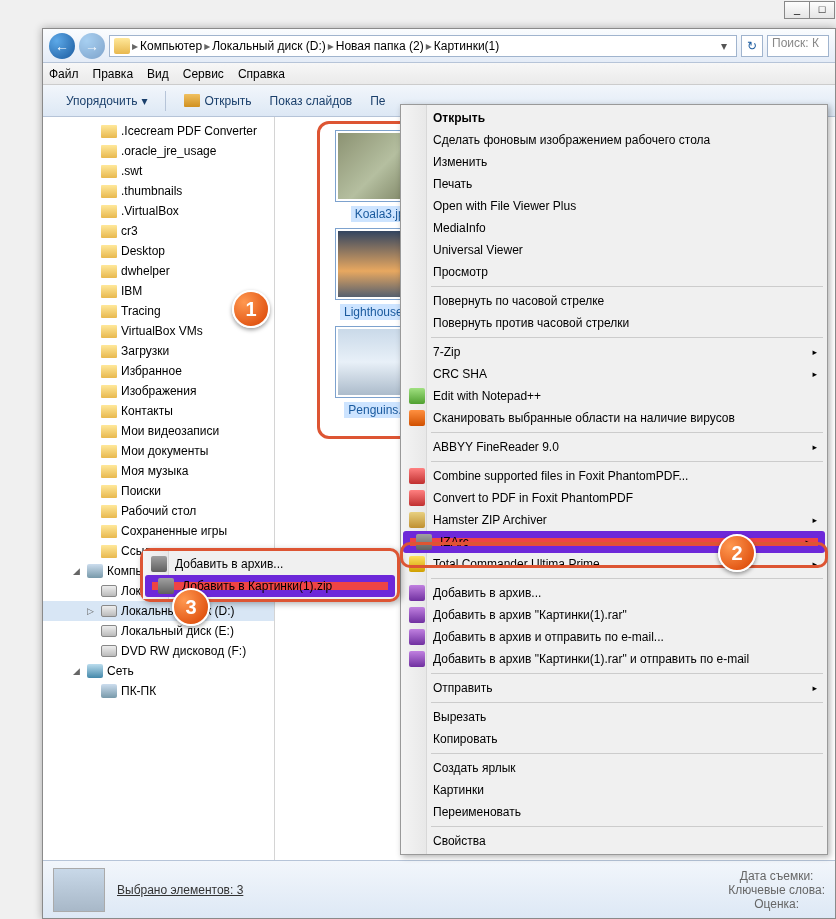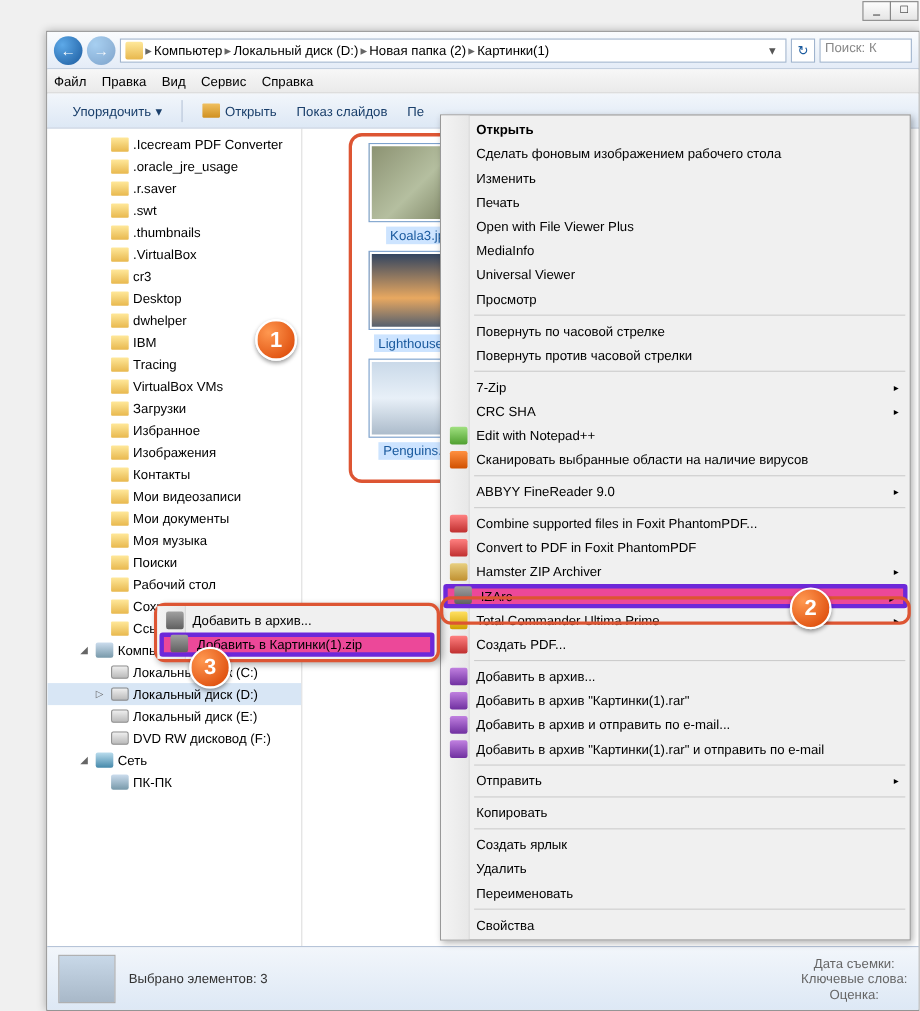--- a/index.html
+++ b/index.html
@@ -7,21 +7,21 @@
 .window { position: absolute; left: 42px; top: 28px; width: 794px; height: 891px; background: #fff; border: 1px solid #8a8a8a; box-shadow: 0 0 8px rgba(0,0,0,.3); }
 .titlebar-btns { position: absolute; right: 0; top: -28px; display: flex; }
 .titlebar-btn { width: 26px; height: 18px; border: 1px solid #888; background: linear-gradient(#fdfdfd,#e5e5e5); margin-left: -1px; text-align: center; line-height: 14px; font-size: 11px; }
 .navbar { height: 34px; background: linear-gradient(#fafcfe,#e4ecf7); border-bottom: 1px solid #b6c4d8; display: flex; align-items: center; padding: 0 6px; gap: 4px; }
 .nav-btn { width: 26px; height: 26px; border-radius: 50%; background: radial-gradient(circle at 30% 30%,#5da9e8,#1a5a9e); color: #fff; display: flex; align-items: center; justify-content: center; font-size: 14px; }
 .breadcrumb { flex: 1; height: 22px; border: 1px solid #a0b4ce; background: #fff; display: flex; align-items: center; padding: 0 4px; gap: 2px; }
 .bc-icon { width: 16px; height: 16px; background: linear-gradient(#ffe89a,#e8b84e); border-radius: 2px; }
 .bc-sep { color: #666; }
 .bc-drop { width: 16px; text-align: center; color: #555; }
 .refresh { width: 22px; height: 22px; border: 1px solid #a0b4ce; background: #fff; color: #1a5a9e; display: flex; align-items: center; justify-content: center; }
-.search { width: 84px; height: 22px; border: 1px solid #a0b4ce; background: #fff; padding: 0 4px; color: #888; overflow: hidden; white-space: nowrap; }
+.search { width: 62px; height: 22px; border: 1px solid #a0b4ce; background: #fff; padding: 0 4px; color: #888; overflow: hidden; white-space: nowrap; }
 .menubar { height: 22px; background: linear-gradient(#f7f7f7,#eaeaea); border-bottom: 1px solid #ccc; display: flex; align-items: center; padding: 0 6px; gap: 14px; }
 .toolbar { height: 32px; background: linear-gradient(#f2f6fb,#dde8f5); border-bottom: 1px solid #b6c4d8; display: flex; align-items: center; padding: 0 23px; gap: 18px; color: #1a3f6b; }
 .tb-item { display: flex; align-items: center; gap: 4px; }
 .tb-sep { width: 1px; height: 20px; background: #b6c4d8; }
 .body { display: flex; height: calc(100% - 34px - 22px - 32px - 58px); }
 .tree { width: 232px; border-right: 1px solid #d4d4d4; overflow-y: auto; background: #fff; padding: 4px 0; }
 .tree-item { display: flex; align-items: center; height: 20px; padding-left: 44px; gap: 4px; white-space: nowrap; }
 .tree-item.l2 { padding-left: 58px; }
 .tree-item.sel { background: #d8e6f5; }
 .tree-item .exp { width: 10px; color: #666; font-size: 9px; margin-left: -14px; }
@@ -34,28 +34,28 @@
 .thumb { text-align: center; }
 .thumb-img { width: 96px; height: 72px; margin: 0 auto 4px; border: 1px solid #7da2ce; background: #ddd; display: flex; align-items: center; justify-content: center; box-shadow: inset 0 0 0 2px #fff; }
 .thumb-lbl { color: #1a5a9e; background: #cde4ff; display: inline-block; padding: 1px 4px; }
 .koala { background: linear-gradient(135deg,#8a9070 0%,#b5bfa0 50%,#6a7050 100%); }
 .light { background: linear-gradient(180deg,#2a4060 0%,#e8a860 60%,#4a5a70 100%); }
 .peng { background: linear-gradient(180deg,#c8d8e8 0%,#e8f0f8 50%,#a8b8c8 100%); }
 .ctx-menu { position: absolute; background: #f0f0f0; border: 1px solid #999; box-shadow: 2px 2px 6px rgba(0,0,0,.3); padding: 2px; }
 .ctx-main { left: 400px; top: 104px; width: 428px; }
 .ctx-sub { left: 140px; top: 548px; width: 260px; border: 3px solid #d53; border-radius: 10px; }
 .ctx-item { display: flex; align-items: center; height: 22px; padding: 0 24px 0 30px; position: relative; }
-.ctx-item.hov { background: #ec4899; border: 4px solid #6d28d9; border-radius: 3px; align-items: flex-end; }
+.ctx-item.hov { background: #ef4444; border: 7px solid #6d28d9; border-radius: 3px; }
 .ctx-item .arr { position: absolute; right: 8px; font-size: 9px; }
 .ctx-item .ico { position: absolute; left: 6px; width: 16px; height: 16px; border-radius: 2px; }
 .ctx-sep { height: 1px; background: #ccc; margin: 3px 2px 3px 28px; }
 .ctx-left { position: absolute; left: 0; top: 0; bottom: 0; width: 26px; background: linear-gradient(90deg,#f4f4f4,#e8e8e8); border-right: 1px solid #d8d8d8; }
 .statusbar { height: 58px; background: linear-gradient(#f2f6fb,#dde8f5); border-top: 1px solid #b6c4d8; display: flex; align-items: center; padding: 4px 10px; gap: 12px; }
 .status-thumb { width: 52px; height: 44px; background: linear-gradient(180deg,#c8d8e8,#a8b8c8); border: 1px solid #aaa; }
-.status-text { color: #333; }
+.status-text { color: #333; text-decoration: underline; }
 .status-meta { color: #666; margin-left: auto; text-align: center; }
 .callout { position: absolute; width: 38px; height: 38px; border-radius: 50%; background: radial-gradient(circle at 30% 30%,#ff9850,#d84000); color: #fff; font-size: 20px; font-weight: bold; display: flex; align-items: center; justify-content: center; border: 2px solid #fff; box-shadow: 0 2px 4px rgba(0,0,0,.4); z-index: 50; }
 .c1 { left: 232px; top: 290px; }
 .c2 { left: 718px; top: 534px; }
 .c3 { left: 172px; top: 588px; }
 .hilite { position: absolute; border: 3px solid #d53; border-radius: 10px; pointer-events: none; z-index: 40; }
 .h2 { left: 400px; top: 542px; width: 428px; height: 26px; }
 .ico-zip { background: linear-gradient(#e8d080,#c09030); }
 .ico-rar { background: linear-gradient(#c080e0,#7030a0); }
 .ico-pdf { background: linear-gradient(#ff8080,#c03030); }
@@ -119,24 +119,20 @@
         <div class="tree-item l2">
           <span class="folder-ico"></span>
           <span>.Icecream PDF Converter</span>
         </div>
         <div class="tree-item l2">
           <span class="folder-ico"></span>
           <span>.oracle_jre_usage</span>
         </div>
         <div class="tree-item l2">
           <span class="folder-ico"></span>
-          <span>.r.saver</span>
-        </div>
-        <div class="tree-item l2">
-          <span class="folder-ico"></span>
           <span>.swt</span>
         </div>
         <div class="tree-item l2">
           <span class="folder-ico"></span>
           <span>.thumbnails</span>
         </div>
         <div class="tree-item l2">
           <span class="folder-ico"></span>
           <span>.VirtualBox</span>
         </div>
@@ -341,24 +337,20 @@
     <div class="ctx-item hov">
       <span class="ico ico-iz"></span>
       <span>IZArc</span>
       <span class="arr">▸</span>
     </div>
     <div class="ctx-item">
       <span class="ico ico-tc"></span>
       <span>Total Commander Ultima Prime</span>
       <span class="arr">▸</span>
     </div>
-    <div class="ctx-item">
-      <span class="ico ico-pdf"></span>
-      <span>Создать PDF...</span>
-    </div>
     <div class="ctx-sep"></div>
     <div class="ctx-item">
       <span class="ico ico-rar"></span>
       <span>Добавить в архив...</span>
     </div>
     <div class="ctx-item">
       <span class="ico ico-rar"></span>
       <span>Добавить в архив "Картинки(1).rar"</span>
     </div>
     <div class="ctx-item">
@@ -369,28 +361,31 @@
       <span class="ico ico-rar"></span>
       <span>Добавить в архив "Картинки(1).rar" и отправить по e-mail</span>
     </div>
     <div class="ctx-sep"></div>
     <div class="ctx-item">
       <span>Отправить</span>
       <span class="arr">▸</span>
     </div>
     <div class="ctx-sep"></div>
     <div class="ctx-item">
+      <span>Вырезать</span>
+    </div>
+    <div class="ctx-item">
       <span>Копировать</span>
     </div>
     <div class="ctx-sep"></div>
     <div class="ctx-item">
       <span>Создать ярлык</span>
     </div>
     <div class="ctx-item">
-      <span>Удалить</span>
+      <span>Картинки</span>
     </div>
     <div class="ctx-item">
       <span>Переименовать</span>
     </div>
     <div class="ctx-sep"></div>
     <div class="ctx-item">
       <span>Свойства</span>
     </div>
   </div>
 <div class="hilite h2"></div>

